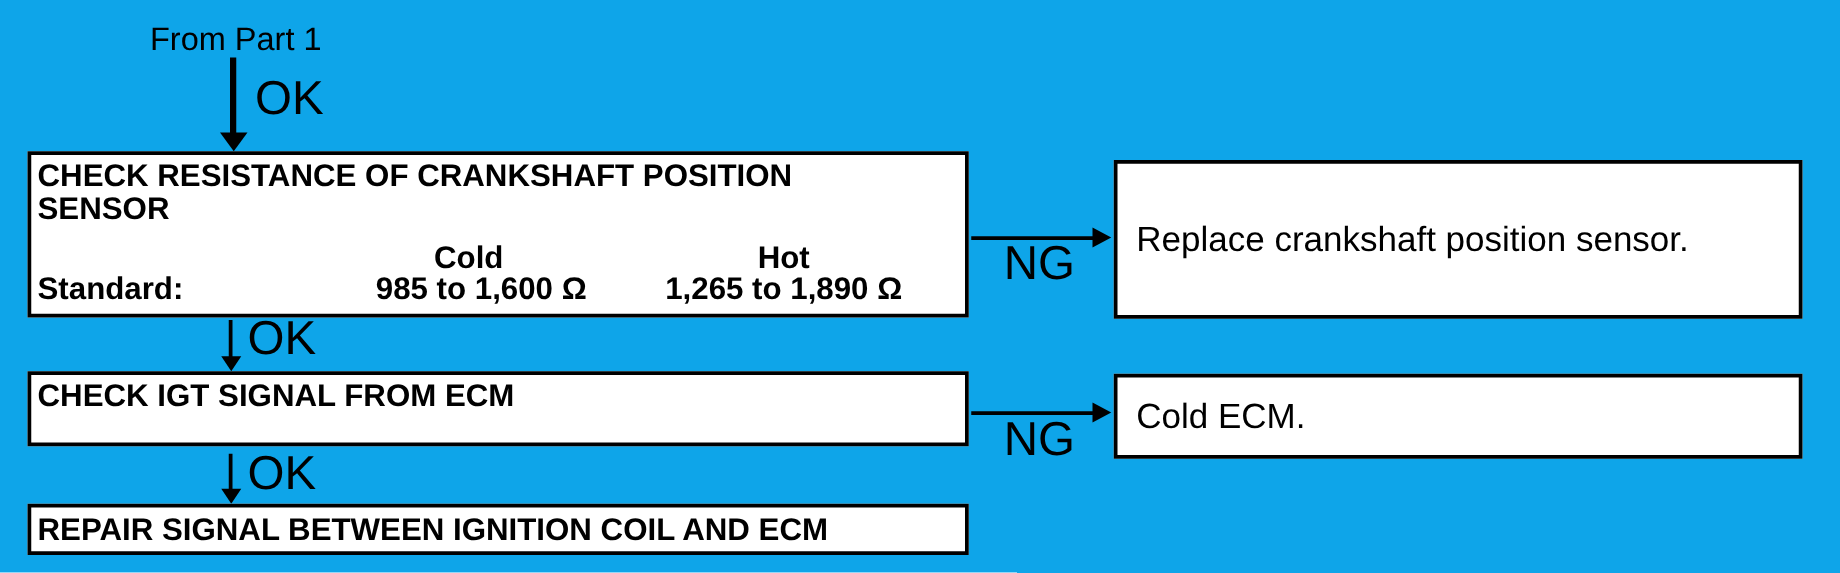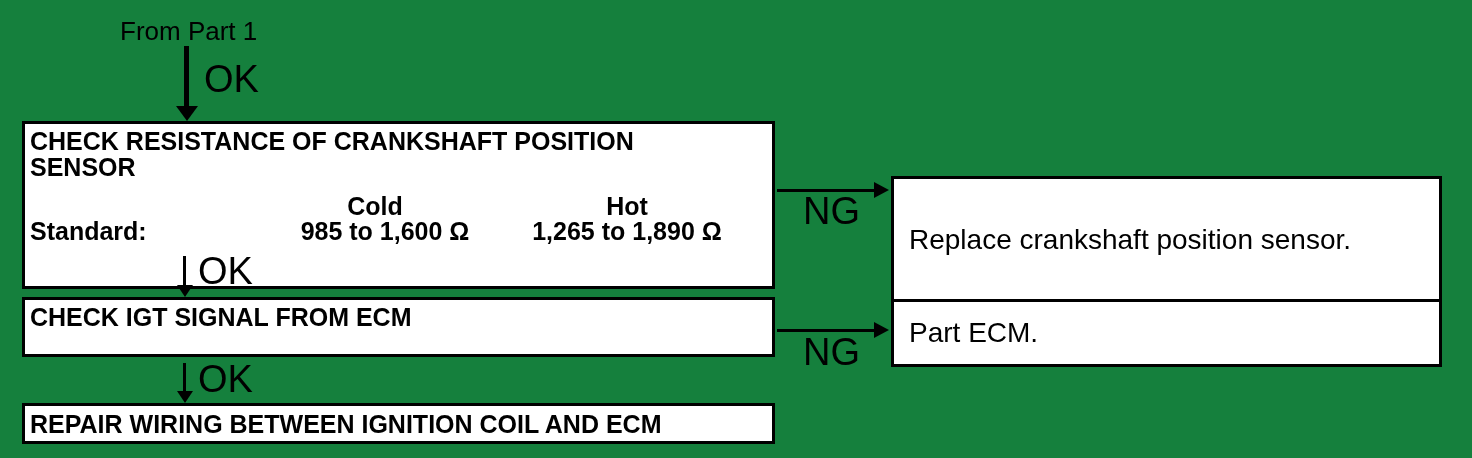--- a/index.html
+++ b/index.html
@@ -4,21 +4,21 @@
 <style>
   html, body {
     margin: 0;
     padding: 0;
     background: #ffffff;
   }
   .canvas {
     position: relative;
     width: 1472px;
     height: 458px;
-    background: #15803d;
+    background: #0ea5e9;
     font-family: "Liberation Sans", sans-serif;
     color: #000000;
     overflow: hidden;
   }
   .abs { position: absolute; }
   .label {
     font-size: 38px;
     line-height: 31px;
     white-space: nowrap;
   }
@@ -75,54 +75,54 @@
 <body>
 
 <div class="canvas">
 
   <div class="abs entry-label" style="left:120px; top:18px;">From Part 1</div>
 
   <div class="abs vline" style="left:184px; top:46px; width:5px; height:61px;"></div>
   <div class="abs head-down" style="left:176px; top:106px;"></div>
   <div class="abs label" style="left:204px; top:64px;">OK</div>
 
-  <div class="box" style="left:22px; top:121px; width:753px; height:168px;">
+  <div class="box" style="left:22px; top:121px; width:753px; height:133px;">
     <div class="abs step-title" style="left:5px; top:4px; width:680px;">CHECK RESISTANCE OF CRANKSHAFT POSITION SENSOR</div>
     <div class="abs bold-cell col-center" style="left:225px; top:69px; width:250px;">Cold</div>
     <div class="abs bold-cell" style="left:5px; top:94px;">Standard:</div>
     <div class="abs bold-cell col-center" style="left:477px; top:69px; width:250px;">Hot</div>
     <div class="abs bold-cell col-center" style="left:235px; top:94px; width:250px;">985 to 1,600 Ω</div>
     <div class="abs bold-cell col-center" style="left:477px; top:94px; width:250px;">1,265 to 1,890 Ω</div>
   </div>
 
   <div class="abs hline" style="left:777px; top:189px; width:98px; height:3px;"></div>
   <div class="abs head-right" style="left:874px; top:182px;"></div>
   <div class="abs label" style="left:803px; top:196px;">NG</div>
 
-  <div class="box result-box" style="left:891px; top:128px; width:551px; height:127px;margin-top:48px;">
+  <div class="box result-box" style="left:891px; top:128px; width:551px; height:127px;">
     <span>Replace crankshaft position sensor.</span>
   </div>
 
   <div class="abs vline" style="left:183px; top:256px; width:3px; height:31px;"></div>
   <div class="abs head-down small" style="left:177px; top:285px;"></div>
   <div class="abs label" style="left:198px; top:256px;">OK</div>
 
   <div class="box" style="left:22px; top:297px; width:753px; height:60px;">
     <div class="abs step-title" style="left:5px; top:4px; width:720px;">CHECK IGT SIGNAL FROM ECM</div>
   </div>
 
   <div class="abs hline" style="left:777px; top:329px; width:98px; height:3px;"></div>
   <div class="abs head-right" style="left:874px; top:322px;"></div>
   <div class="abs label" style="left:803px; top:337px;">NG</div>
 
   <div class="box result-box" style="left:891px; top:299px; width:551px; height:68px;">
-    <span>Part ECM.</span>
+    <span>Cold ECM.</span>
   </div>
 
   <div class="abs vline" style="left:183px; top:363px; width:3px; height:29px;"></div>
   <div class="abs head-down small" style="left:177px; top:391px;"></div>
   <div class="abs label" style="left:198px; top:364px;">OK</div>
 
   <div class="box" style="left:22px; top:403px; width:753px; height:41px; display:flex; align-items:center; padding-left:5px;">
-    <span class="step-title" style="white-space:nowrap;">REPAIR WIRING BETWEEN IGNITION COIL AND ECM</span>
+    <span class="step-title" style="white-space:nowrap;">REPAIR SIGNAL BETWEEN IGNITION COIL AND ECM</span>
   </div>
 
 </div>
 
 </body></html>

